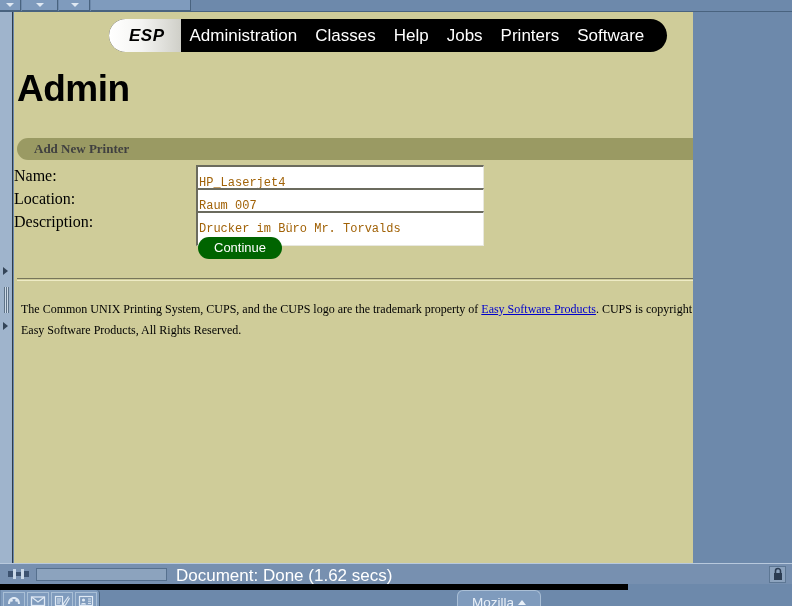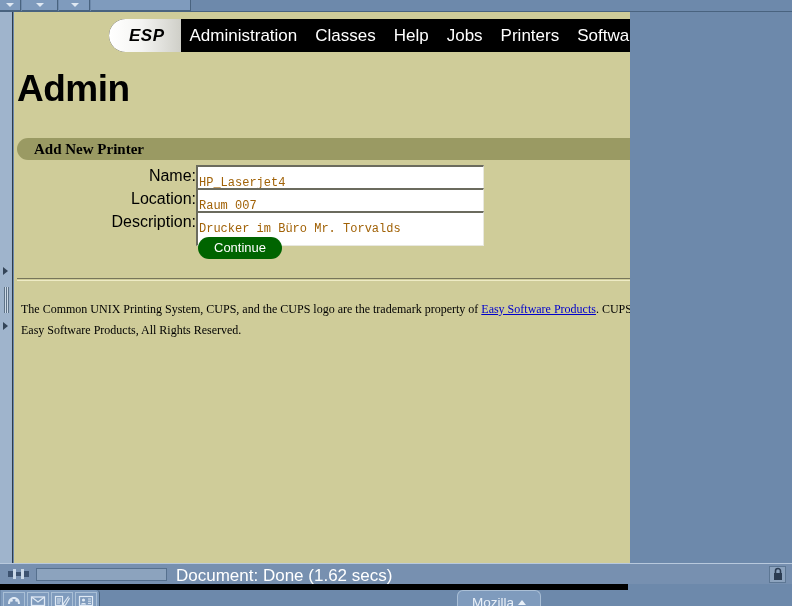--- a/index.html
+++ b/index.html
@@ -78,21 +78,21 @@
         #5d7287 2px, #5d7287 3px,
         #cdd9e6 3px, #cdd9e6 4px,
         #5d7287 4px, #5d7287 5px);
   }
 
   
   #content {
     position: absolute;
     left: 14px;
     top: 12px;
-    width: 616px;
+    width: 679px;
     height: 551px;
     background: #cfcc99;
     overflow: hidden;
   }
 
   
   .navbar {
     position: absolute;
     left: 95px;
     top: 7px;
@@ -150,42 +150,42 @@
     background: #9a9a63;
     border-radius: 11px;
     box-sizing: border-box;
   }
   .section-bar-label {
     position: absolute;
     left: 17px;
     top: 3px;
     font-family: "Liberation Serif", serif;
     font-weight: bold;
-    font-size: 15px;
-    color: #000000;
+    font-size: 13px;
+    color: #404040;
     white-space: nowrap;
   }
 
   
   .form-rows {
     position: absolute;
     left: 0;
     top: 153px;
     width: 778px;
   }
   .form-row {
     display: flex;
     align-items: flex-start;
     height: 22px;
     margin-bottom: 1px;
   }
   .form-label {
     width: 182px;
-    text-align: right;
-    font-family: Liberation Sans, sans-serif;
+    text-align: left;
+    font-family: Liberation Serif, serif;
     font-size: 16px;
     color: #000;
     padding-top: 2px;
     box-sizing: border-box;
   }
   .form-input {
     width: 288px;
     height: 19px;
     background: #ffffff;
     border-top: 2px solid #6b6b5e;

